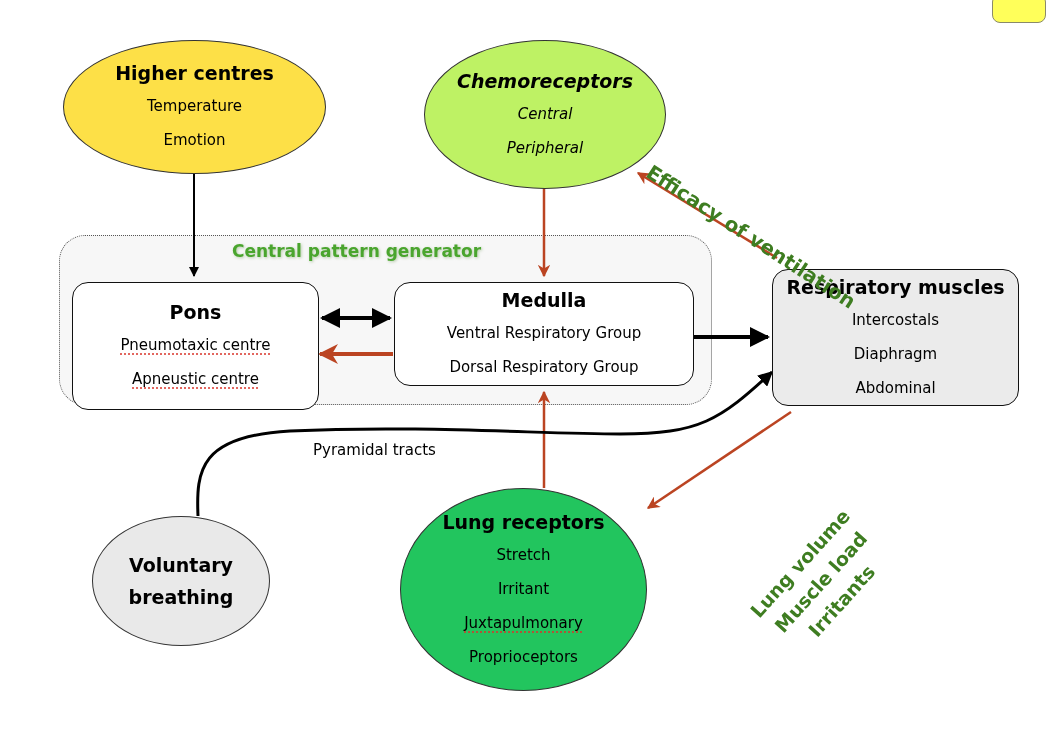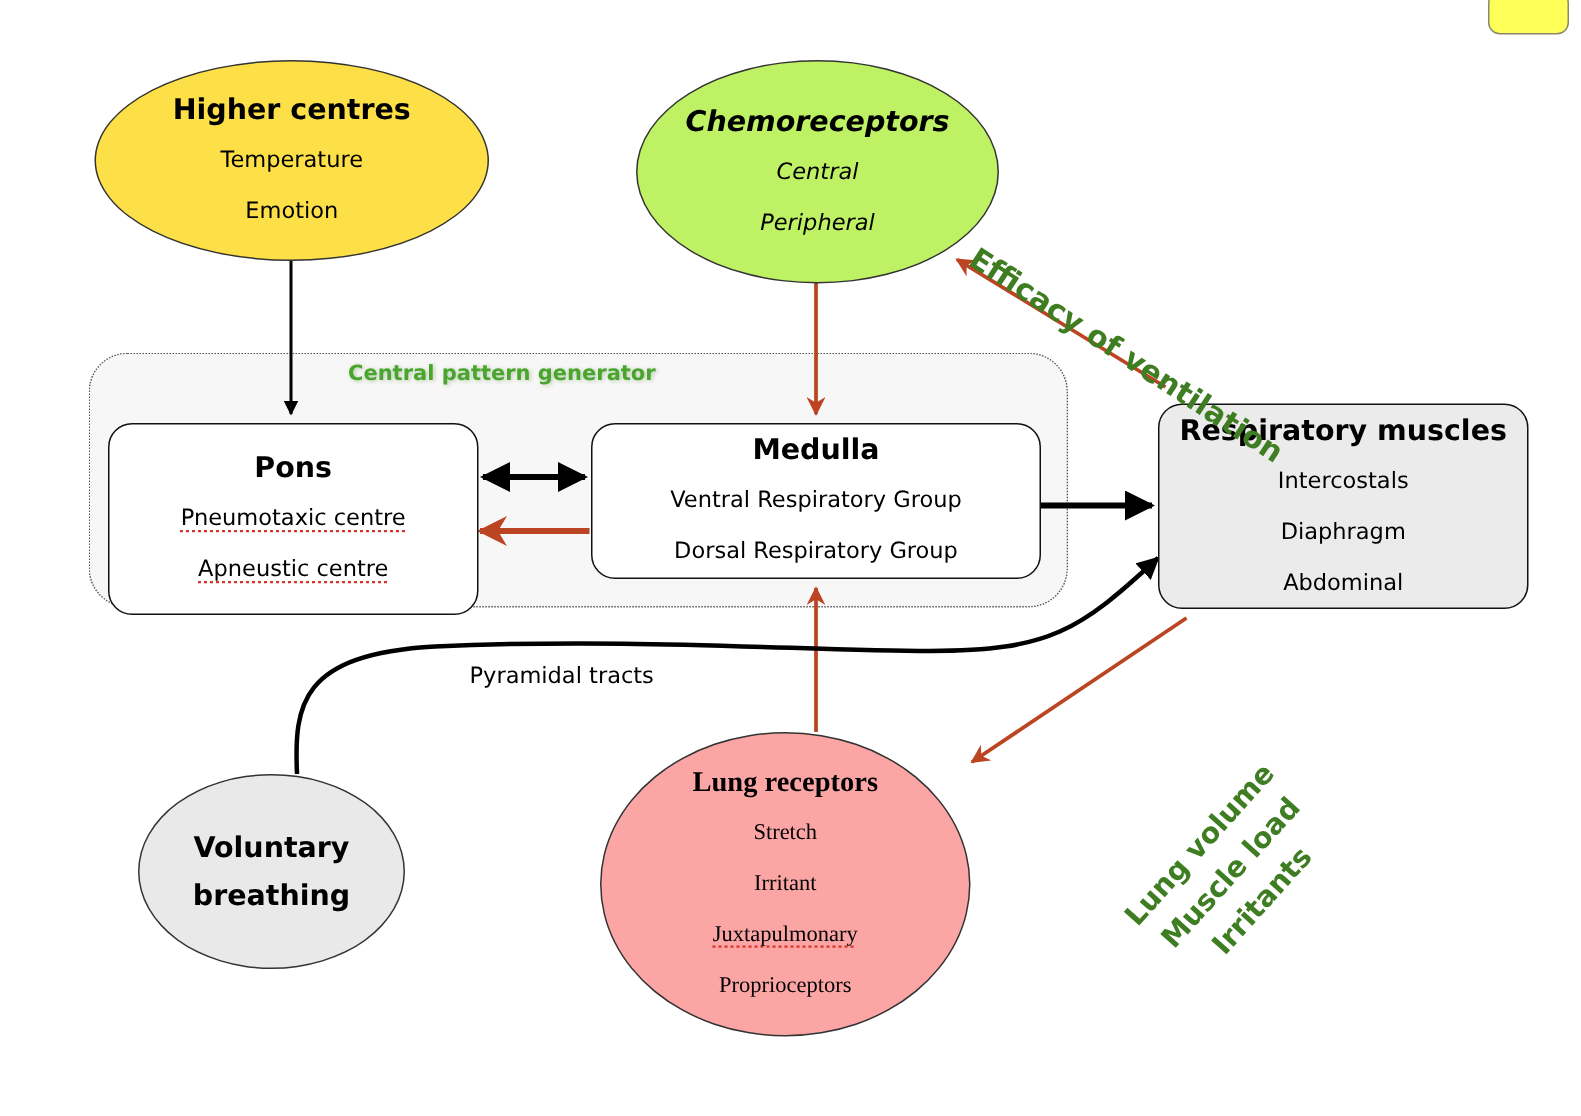--- a/index.html
+++ b/index.html
@@ -8,21 +8,21 @@
   svg#wires { position:absolute; left:0; top:0; }
   .node { position:absolute; box-sizing:border-box; display:flex; flex-direction:column;
           align-items:center; justify-content:center; text-align:center; }
   .ell { border-radius:50%; border:1.2px solid #333; }
   .rbox { border:1.5px solid #111; border-radius:16px; background:#fff; }
   .title { font-weight:bold; font-size:19px; line-height:32px; }
   .line { font-size:15px; line-height:34px; }
   .spell { text-decoration: underline dotted #d9342b; text-underline-offset:4px; }
   .label { position:absolute; white-space:nowrap; }
   .green { color:#3e7d21; font-weight:bold; font-size:19px; }
-  .cpg-label { color:#4aa52e; font-weight:bold; font-size:14px; text-shadow:1px 1px 3px rgba(90,140,60,0.4); }
+  .cpg-label { color:#4aa52e; font-weight:bold; font-size:17px; text-shadow:1px 1px 3px rgba(90,140,60,0.4); }
 </style>
 </head>
 <body>
 
 <div style="position:absolute;left:992px;top:-6px;width:52px;height:27px;background:#ffff5a;border:1px solid #8a8a6a;border-radius:8px;"></div>
 
 <div style="position:absolute;left:59px;top:235px;width:653px;height:170px;background:#f7f7f7;border:1px dotted #555;border-radius:26px;box-sizing:border-box;"></div>
 <div class="label cpg-label" style="left:232px;top:241px;">Central pattern generator</div>
 
 <svg id="wires" width="1054" height="744">
@@ -74,21 +74,21 @@
   <div class="line">Intercostals</div>
   <div class="line">Diaphragm</div>
   <div class="line">Abdominal</div>
 </div>
 
 <div class="node ell" style="left:92px;top:516px;width:178px;height:130px;background:#e9e9e9;">
   <div class="title">Voluntary</div>
   <div class="title">breathing</div>
 </div>
 
-<div class="node ell" style="left:400px;top:488px;width:247px;height:203px;background:#fca5a5;font-family:Liberation Serif, serif;">
+<div class="node ell" style="left:400px;top:488px;width:247px;height:203px;background:#22c55e;">
   <div class="title">Lung receptors</div>
   <div class="line">Stretch</div>
   <div class="line">Irritant</div>
   <div class="line"><span class="spell">Juxtapulmonary</span></div>
   <div class="line">Proprioceptors</div>
 </div>
 
 <div class="label line" style="left:313px;top:433px;">Pyramidal tracts</div>
 
 <div class="label green" style="left:655px;top:160px;transform:rotate(33deg);transform-origin:left top;font-size:20px;">Efficacy of ventilation</div>

